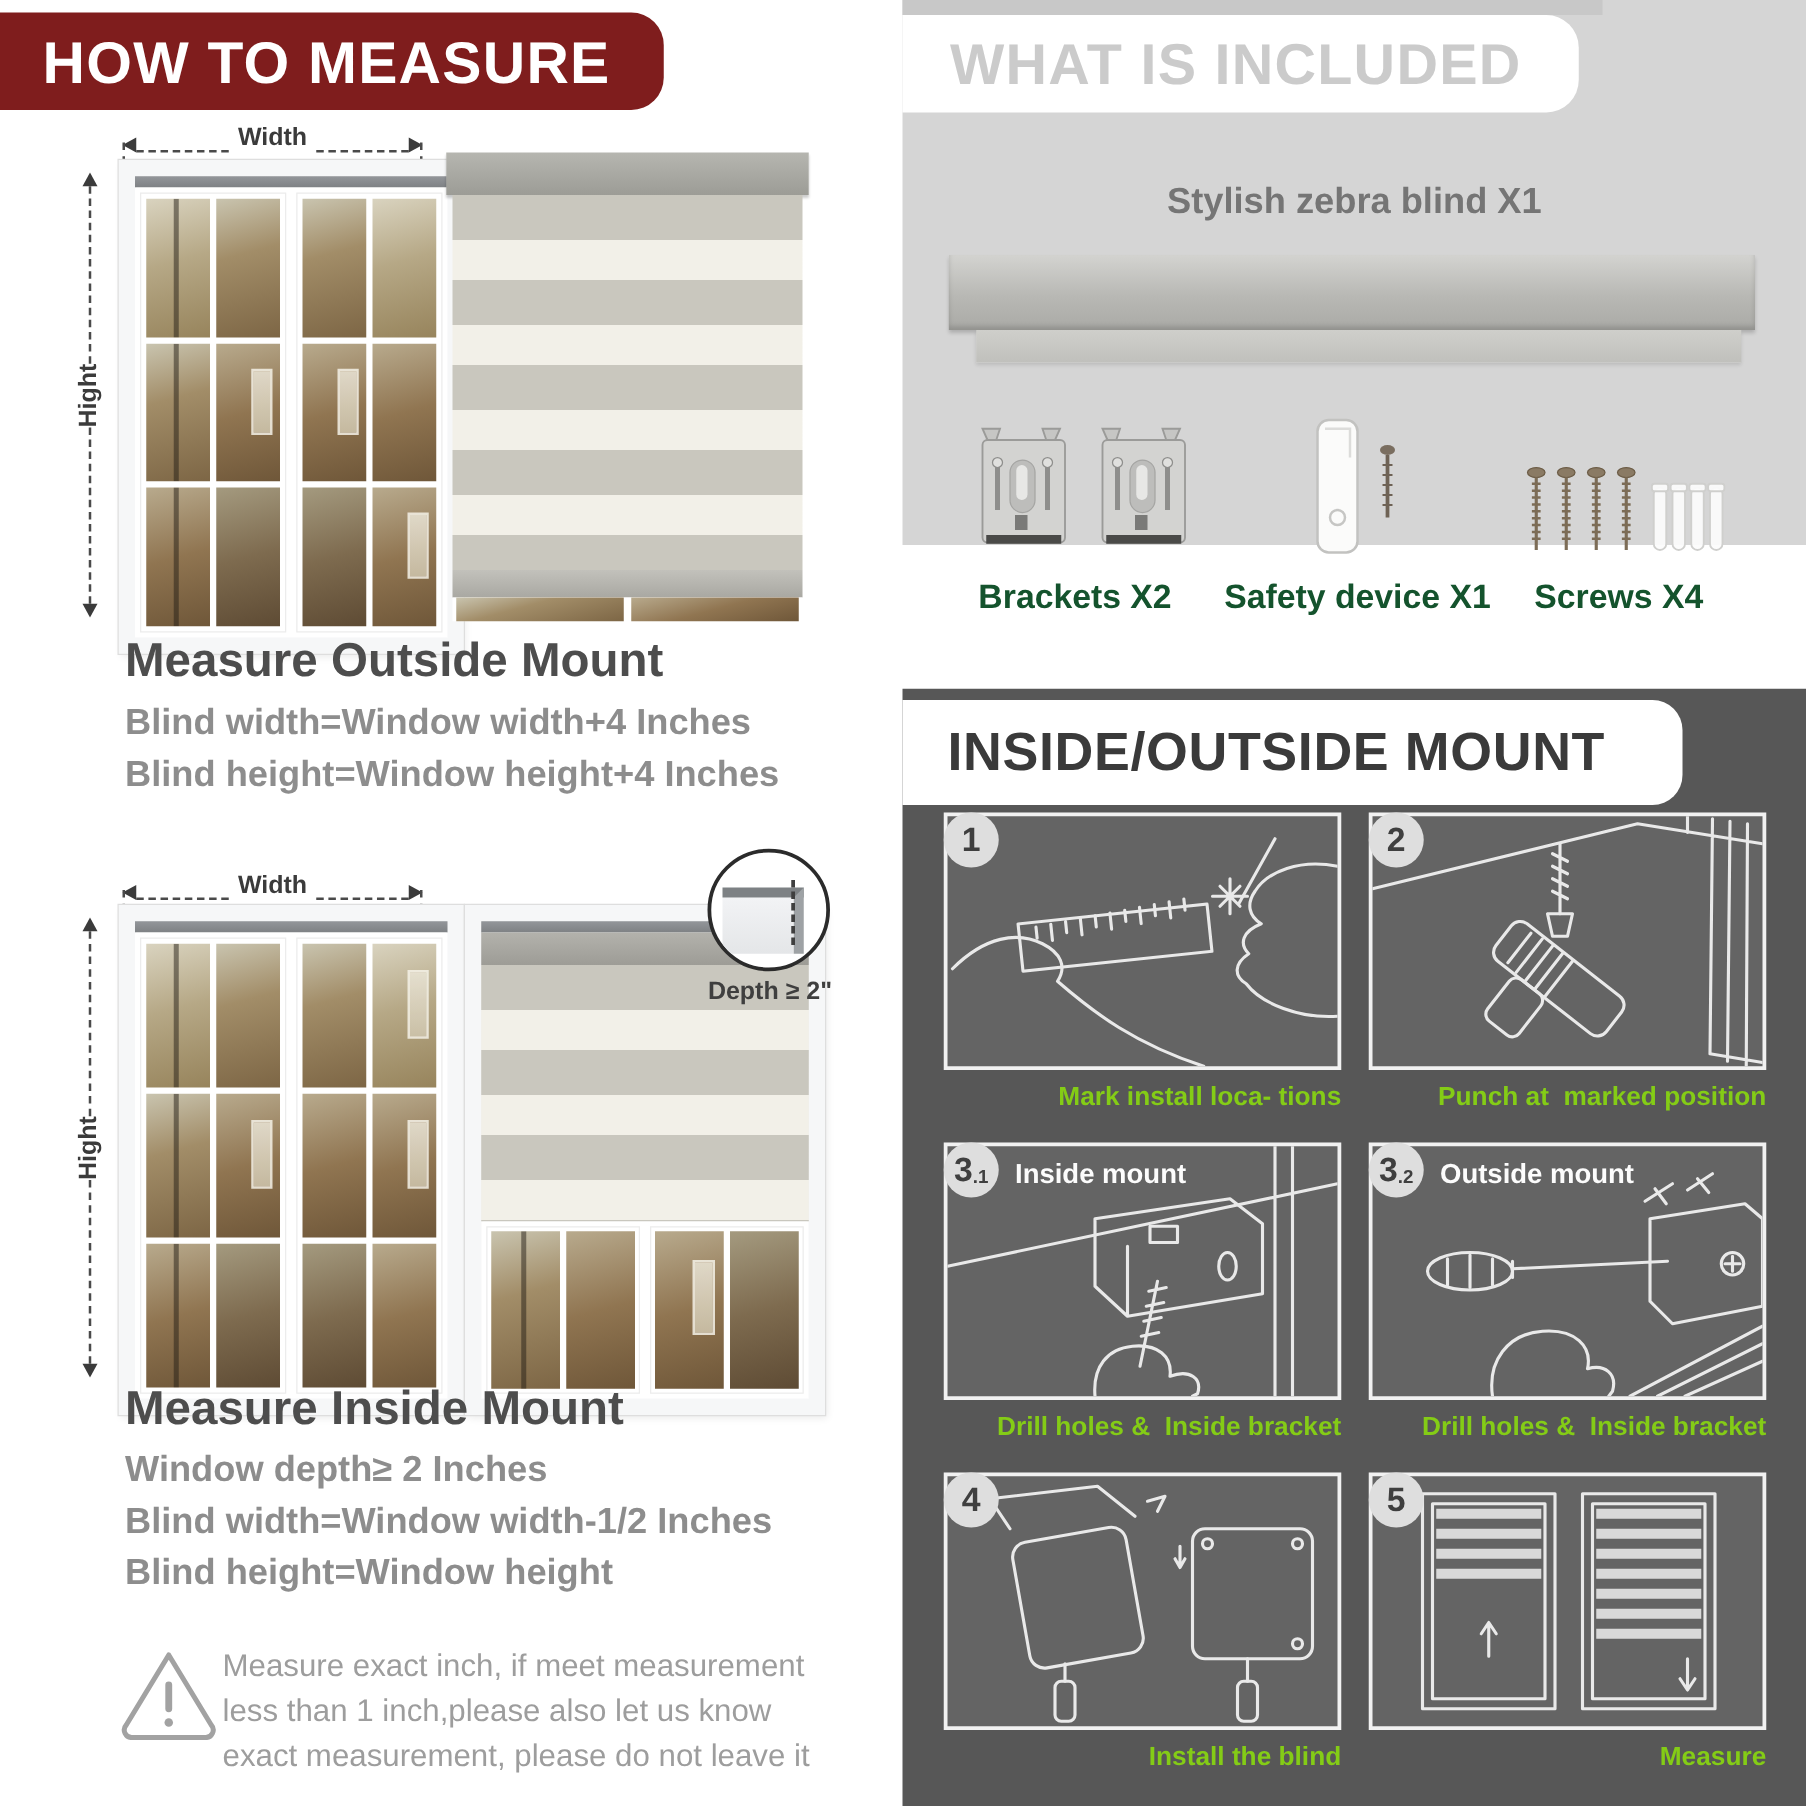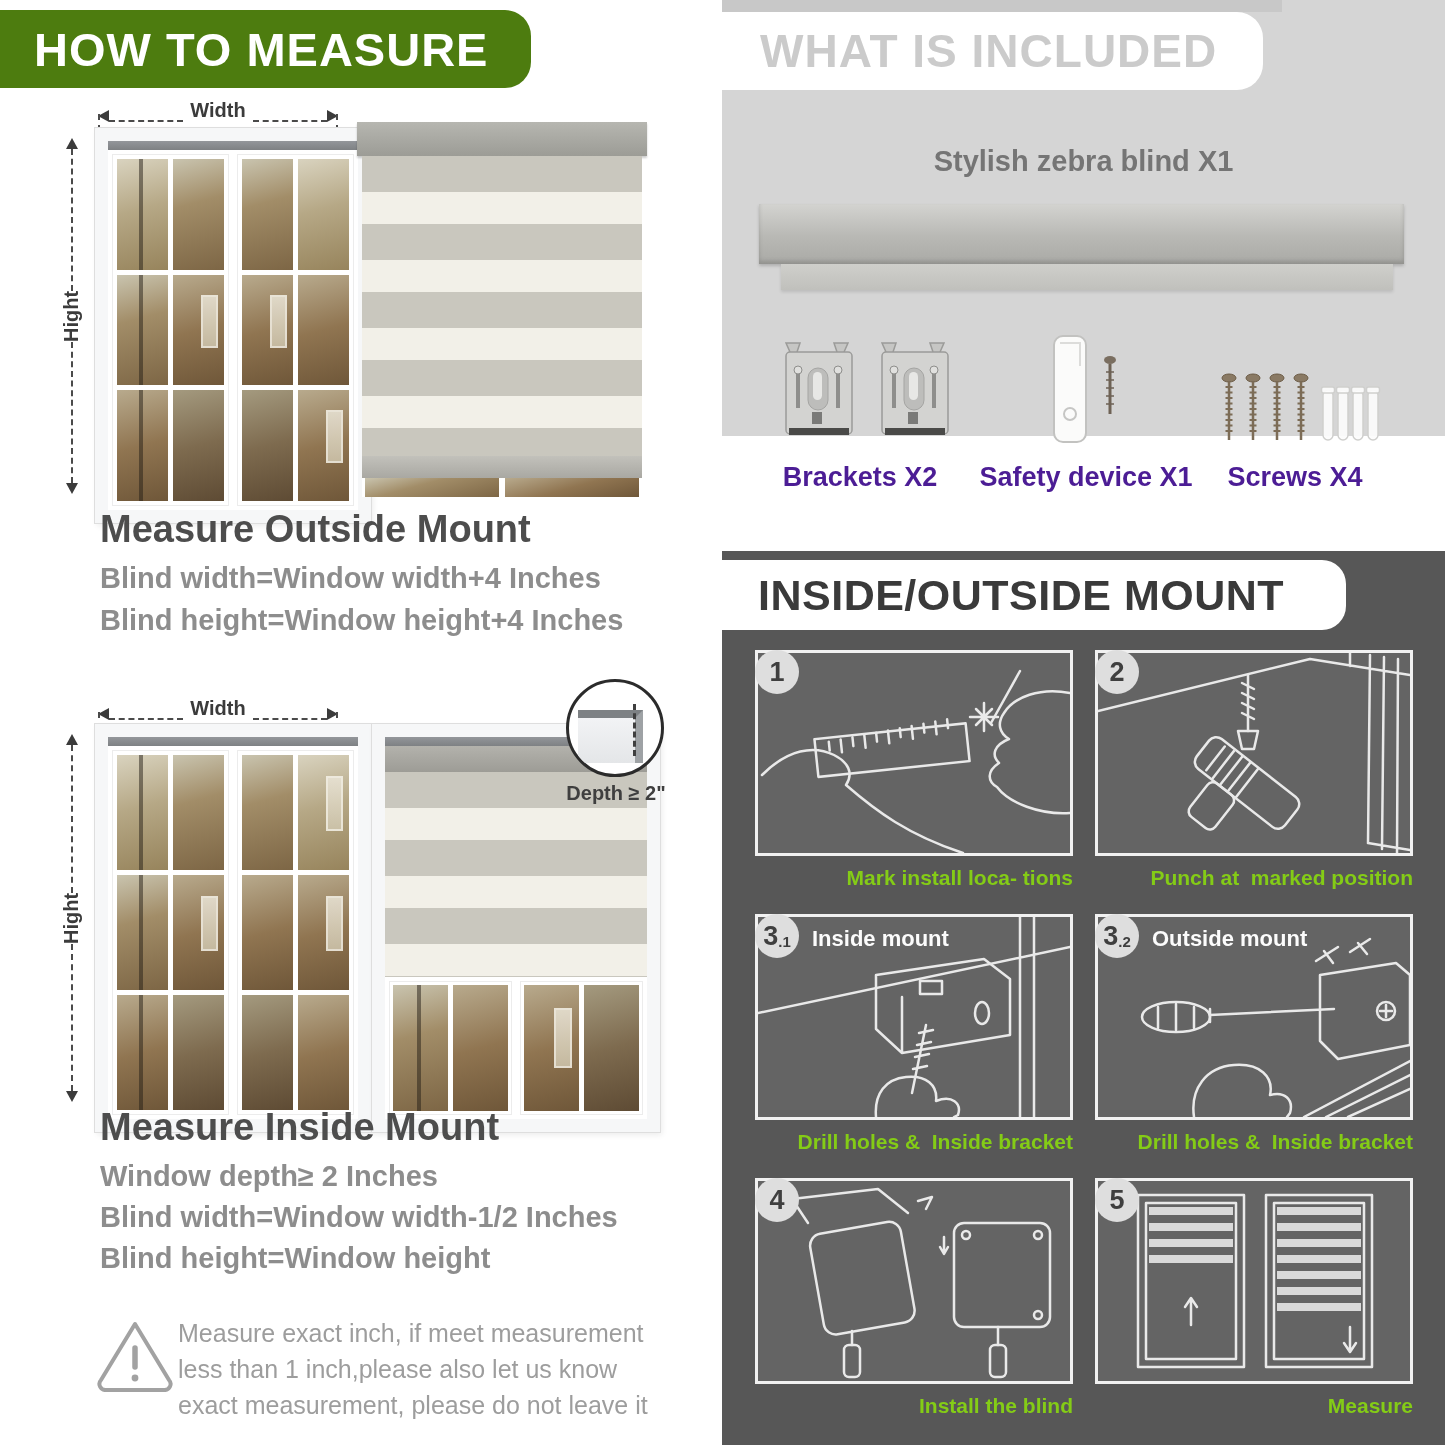--- a/index.html
+++ b/index.html
@@ -2,25 +2,25 @@
 <html><head>
 <meta charset="utf-8">
 <style>
   html,body{margin:0;padding:0;background:#fff;}
   body{width:1445px;height:1445px;overflow:hidden;font-family:"Liberation Sans",sans-serif;}
   .canvas{position:relative;width:1445px;height:1445px;background:#fff;}
   .abs{position:absolute;}
 
   
   .ribbon{position:absolute;display:flex;align-items:center;font-weight:bold;}
-  .ribbon-left{left:0;top:10px;width:497px;height:78px;background:#4d7c0f;border-radius:0 26px 26px 0;
+  .ribbon-left{left:0;top:10px;width:497px;height:78px;background:#7f1d1d;border-radius:0 26px 26px 0;
     color:#fff;font-size:47px;letter-spacing:1px;padding-left:34px;}
   .ribbon-right{left:0;top:12px;width:503px;height:78px;background:#fff;border-radius:0 26px 26px 0;
     color:#cbcbcb;font-size:46px;letter-spacing:1px;padding-left:38px;}
-  .ribbon-dark{left:0;top:9px;width:588px;height:70px;background:#fff;border-radius:0 24px 24px 0;
+  .ribbon-dark{left:0;top:9px;width:588px;height:84px;background:#fff;border-radius:0 24px 24px 0;
     color:#3a3a3a;font-size:43px;letter-spacing:.5px;padding-left:36px;}
 
   .mheading{position:absolute;font-weight:bold;font-size:38px;color:#4d4d4d;}
   .formula{position:absolute;font-weight:bold;font-size:29px;color:#8d8d8d;margin:0;}
 
   
   .harrow{position:absolute;display:flex;align-items:flex-end;height:20px;}
   .harrow .dash{flex:1;height:0;border-top:2px dashed #4a4a4a;}
   .alabel{font-size:20px;font-weight:bold;color:#3b3b3b;margin:0 7px;}
   .ah{width:0;height:0;border-top:6px solid transparent;border-bottom:6px solid transparent;}
@@ -86,21 +86,21 @@
   
   .rtop{position:absolute;left:722px;top:0;width:723px;height:436px;background:#d5d5d5;}
   .rtop-strip{position:absolute;left:0;top:0;width:560px;height:12px;background:#c8c8c8;}
   .product-label{position:absolute;left:0;top:145px;width:100%;text-align:center;
     font-size:29px;font-weight:bold;color:#757575;}
   .rail-main{position:absolute;left:37px;top:204px;width:645px;height:60px;
     background:linear-gradient(180deg,#d3d3d0,#b8b8b4 55%,#aaaaa6);
     box-shadow:inset 0 -3px 4px rgba(0,0,0,.15), 0 2px 3px rgba(0,0,0,.18);}
   .rail-lip{position:absolute;left:59px;top:264px;width:612px;height:26px;
     background:linear-gradient(180deg,#cfcfcb,#c0c0bc);box-shadow:0 2px 3px rgba(0,0,0,.12);}
-  .item-label{position:absolute;font-size:27px;font-weight:bold;color:#4c1d95;transform:translateX(-50%);white-space:nowrap;}
+  .item-label{position:absolute;font-size:27px;font-weight:bold;color:#14532d;transform:translateX(-50%);white-space:nowrap;}
 
   
   .rbottom{position:absolute;left:722px;top:551px;width:723px;height:894px;background:#575757;}
   .steps{position:absolute;left:33px;top:99px;display:grid;
     grid-template-columns:318px 318px;column-gap:22px;row-gap:24px;}
   .step{margin:0;}
   .shot{position:relative;height:200px;border:3px solid #f1f1f1;background:#646464;}
   .badge{position:absolute;left:-3px;top:-3px;width:44px;height:44px;border-radius:50%;
     background:#dedede;display:flex;align-items:center;justify-content:center;
     color:#3f3f3f;font-weight:bold;z-index:2;}

